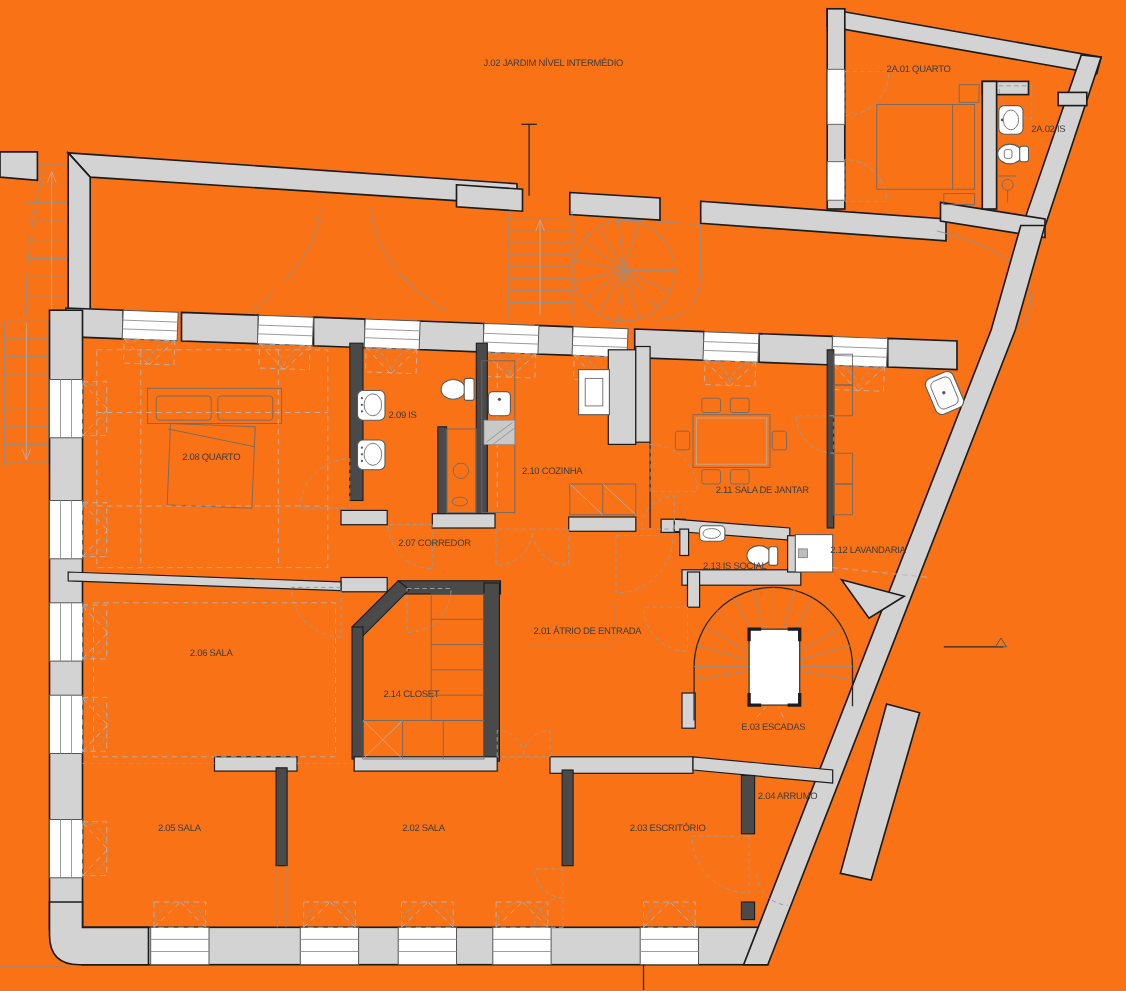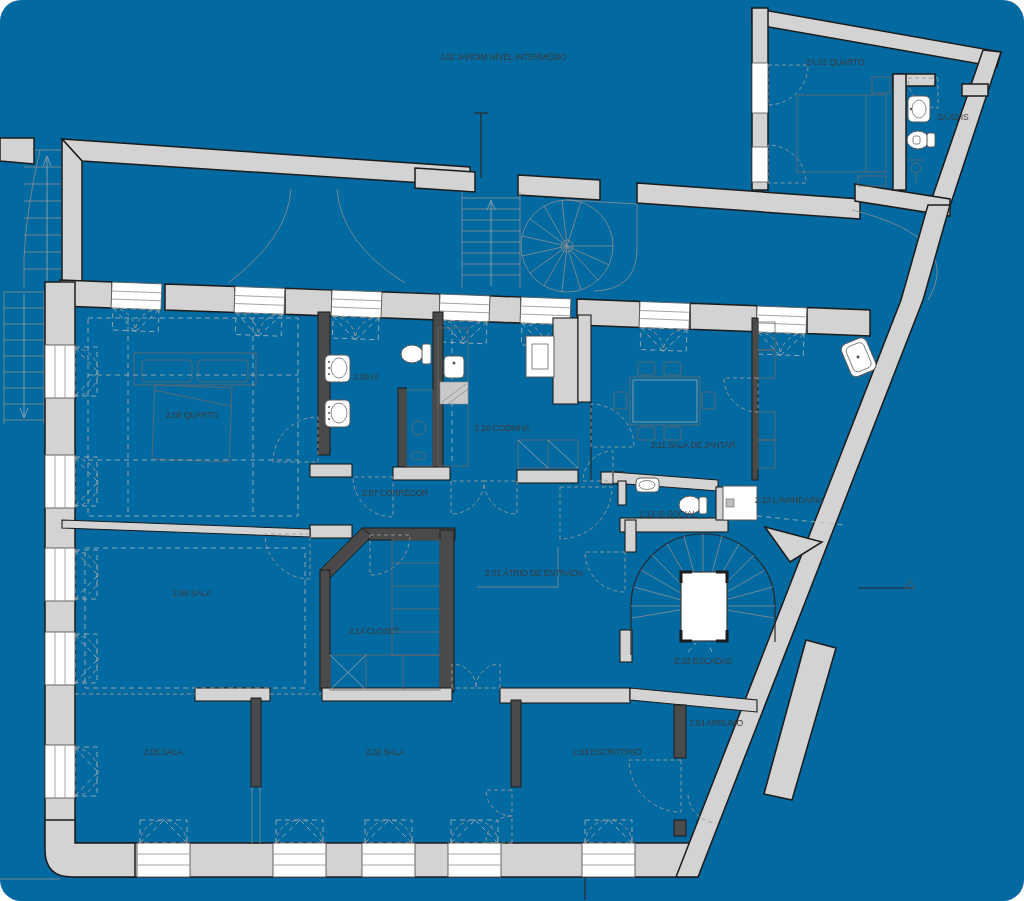--- a/index.html
+++ b/index.html
@@ -1,16 +1,16 @@
 <!DOCTYPE html>
 <html><head>
 <meta charset="utf-8">
 <style>
   html,body{margin:0;padding:0;background:#fff;}
-  #plan{position:relative;width:1024px;height:901px;background:#0369a1;overflow:hidden;border-radius:21px;}
+  #plan{position:relative;width:1024px;height:901px;background:#f97316;overflow:hidden;}
   .lbl{font-family:"Liberation Sans",sans-serif;font-size:8.6px;letter-spacing:-0.25px;fill:#3c3c3c;text-anchor:middle;}
   .wall{fill:#d3d3d3;stroke:#1c1c1c;stroke-width:1.5;stroke-linejoin:miter;}
   .wallt{fill:#d3d3d3;stroke:#1c1c1c;stroke-width:1.1;}
   .dwall{fill:#4a4a4a;stroke:#1c1c1c;stroke-width:1;}
   .ln{stroke:#8f8f8f;stroke-width:0.8;fill:none;}
   .lnl{stroke:#b3b3b3;stroke-width:0.7;fill:none;}
   .lnd{stroke:#2a2a2a;stroke-width:1.2;fill:none;}
   .dash{stroke:#9a9a9a;stroke-width:0.9;fill:none;stroke-dasharray:4 3;}
   .dashl{stroke:#b5b5b5;stroke-width:0.8;fill:none;stroke-dasharray:5 4;}
   .fix{fill:#fff;stroke:#5a5a5a;stroke-width:1;}

